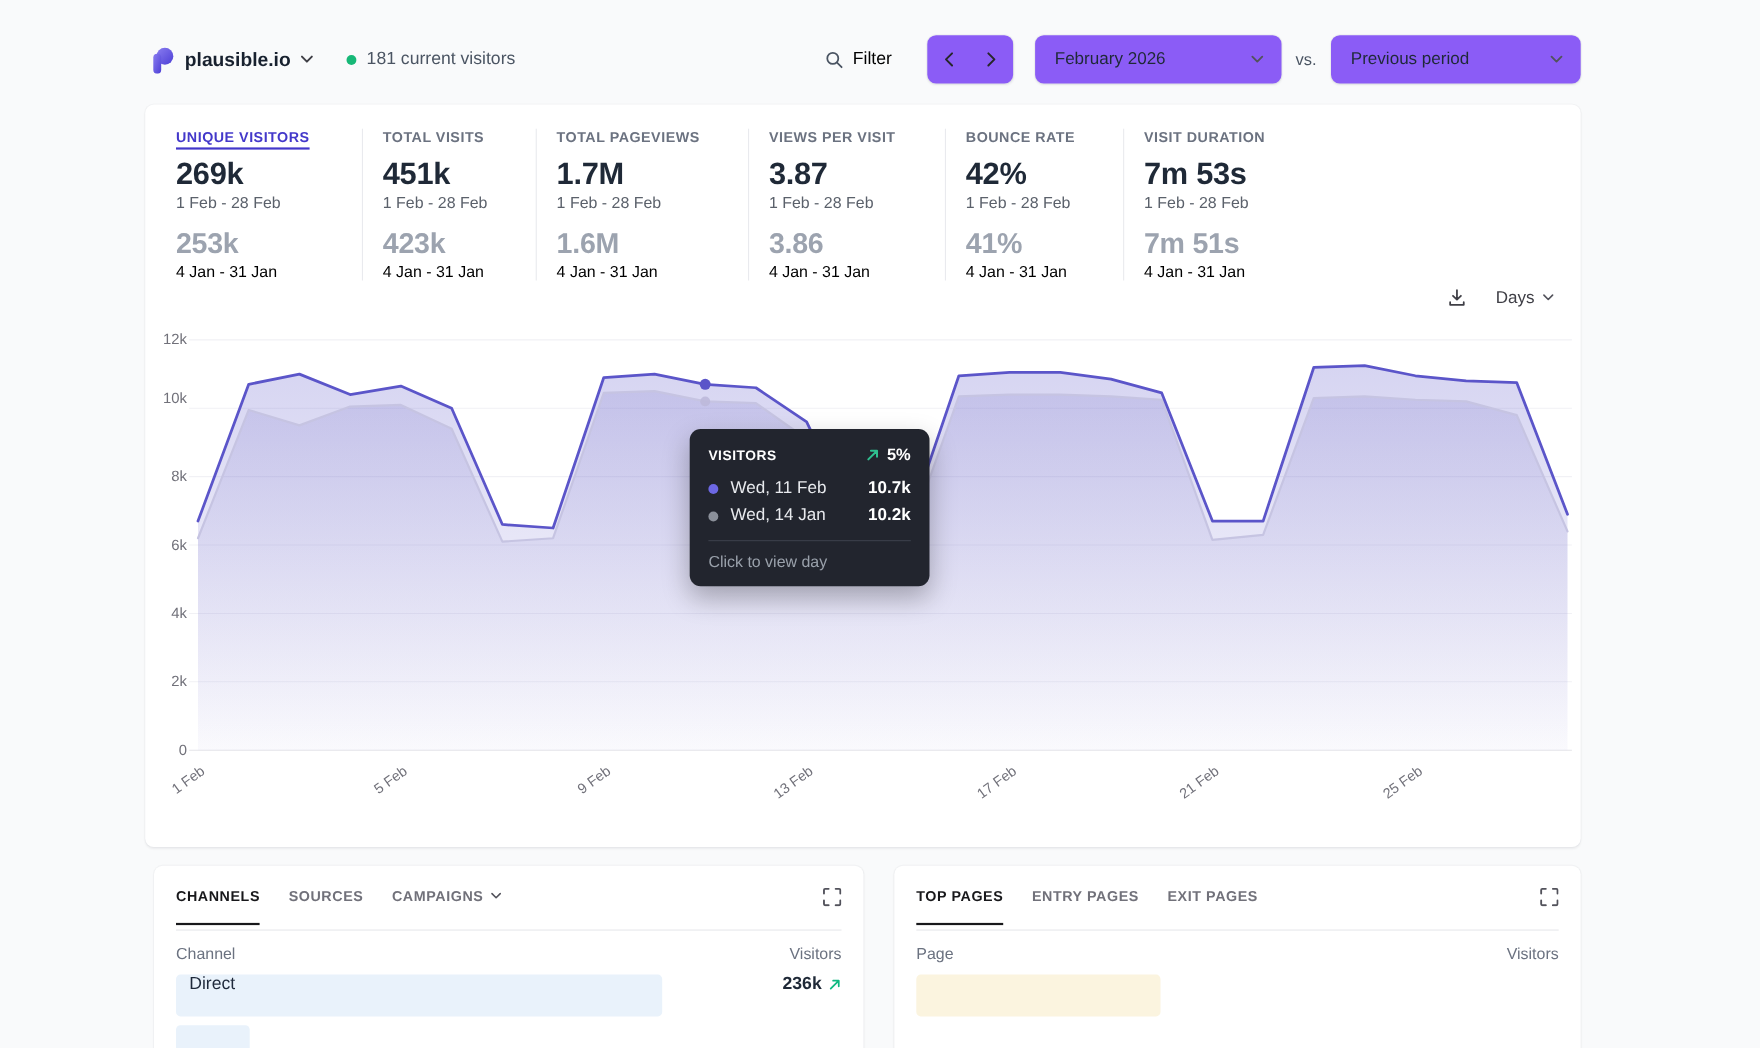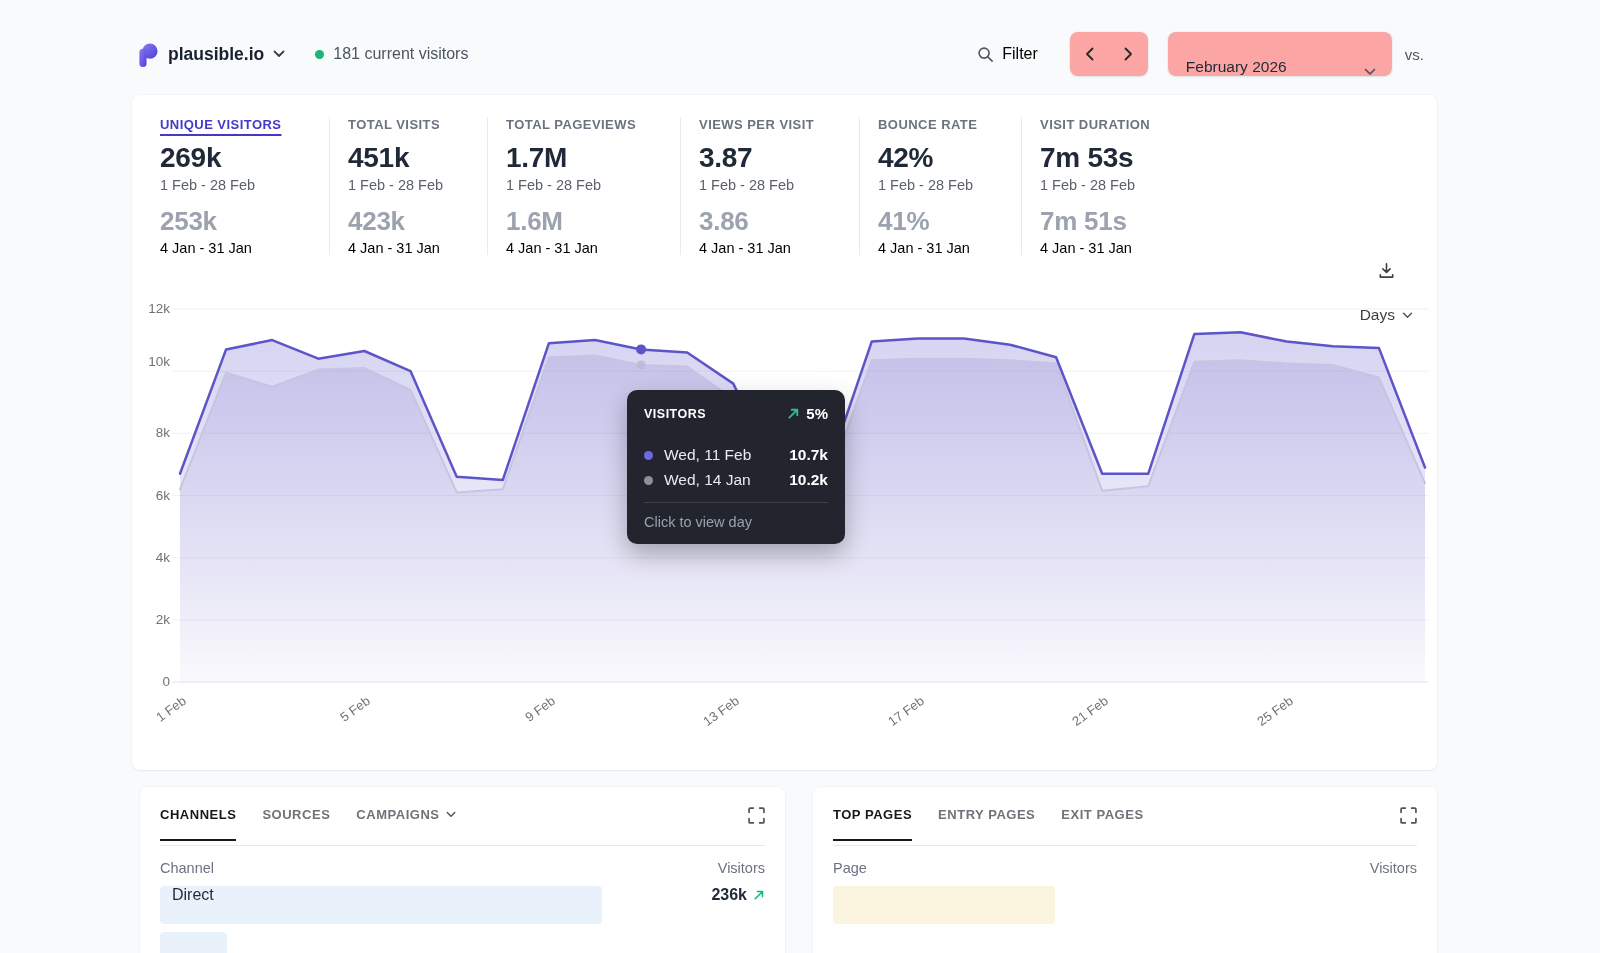--- a/index.html
+++ b/index.html
@@ -22,23 +22,23 @@
   .logo { width:23px; height:25px; margin-right:9px; }
   .site-name { font-size:17.5px; font-weight:700; color:#18212f; }
   .tb-chevron { margin-left:9px; display:flex; align-items:center; }
   .live-group { display:flex; align-items:center; margin-left:30px; }
   .live-dot { width:9px; height:9px; border-radius:50%; background:#17b877; margin-right:9px; }
   .live-text { font-size:16px; color:#4b5563; }
 
   .tb-right { display:flex; align-items:center; }
   .filter-btn { display:flex; align-items:center; gap:8px; font-size:16px; color:#000000; cursor:pointer; }
   .ctl-card {
-    background:#fca5a5; border-radius:8px; height:44px;
+    background:#8b5cf6; border-radius:8px; height:44px;
     box-shadow:0 1px 2px rgba(15,23,42,.08), 0 0 0 1px rgba(15,23,42,.03);
-    display:flex; align-items:flex-end;
+    display:flex; align-items:center;
   }
   .nav-arrows { width:78px; margin-left:32px; justify-content:space-around; }
   .nav-arrow { width:36px; height:44px; display:flex; align-items:center; justify-content:center; cursor:pointer; }
   .dropdown { justify-content:space-between; padding:0 16px 0 18px; font-size:15.5px; font-weight:500; color:#1f2937; cursor:pointer; }
   .dd-period { width:224px; margin-left:20px; }
   .vs-label { margin:0 13px; font-size:15px; color:#4b5563; }
   .dd-compare { width:227px; }
 
   
   .card {
@@ -54,21 +54,21 @@
   .stat + .stat { padding-left:18px; }
   .s0{width:170px}.s1{width:158px}.s2{width:193px}.s3{width:179px}.s4{width:162px}.s5{width:200px}
   .stat-label { font-size:13px; font-weight:600; letter-spacing:.035em; color:#6b7280; }
   .stat-label.active { color:#4338ca; text-decoration:underline; text-decoration-thickness:2px; text-underline-offset:5px; }
   .stat-value { margin-top:10px; font-size:28px; font-weight:700; color:#1f2937; letter-spacing:-0.01em; }
   .stat-period { margin-top:3px; font-size:14.5px; color:#5b616b; }
   .stat-prev-value { margin-top:13px; font-size:26px; font-weight:700; color:#9ca3af; letter-spacing:-0.01em; }
   .stat-prev-period { margin-top:3px; font-size:14.5px; color:#000000; }
 
   
-  .chart-controls { position:absolute; top:166px; right:24px; display:flex; align-items:center; gap:26px;flex-direction:column; }
+  .chart-controls { position:absolute; top:166px; right:24px; display:flex; align-items:center; gap:26px; }
   .download-btn { display:flex; cursor:pointer; }
   .interval-dd { display:flex; align-items:center; gap:7px; font-size:15.5px; font-weight:500; color:#3f3f46; cursor:pointer; }
 
   
   .chart-area { position:absolute; left:0; top:196px; width:1304px; height:470px; }
   #chart-svg { position:absolute; left:0; top:0; }
   .y-tick { position:absolute; right:0; font-size:13.5px; color:#71717a; }
   #y-labels { position:absolute; left:0; top:0; width:38px; height:400px; }
   .x-tick {
     position:absolute; top:402px; white-space:nowrap; font-size:13px; color:#71717a;
@@ -77,21 +77,21 @@
 
   
   .chart-tooltip {
     position:absolute; left:495px; top:99px; width:218px; z-index:5;
     background:#22252e; border-radius:10px; padding:15px 17px 14px;
     box-shadow:0 10px 24px rgba(0,0,0,.28);
   }
   .tt-head { display:flex; align-items:center; justify-content:space-between; }
   .tt-title { font-size:12.5px; font-weight:700; color:#fff; letter-spacing:.04em; }
   .tt-change { display:flex; align-items:center; gap:6px; font-size:15px; font-weight:600; color:#fff; }
-  .tt-rows { margin-top:24px; display:flex; flex-direction:column; gap:7px; }
+  .tt-rows { margin-top:13px; display:flex; flex-direction:column; gap:7px; }
   .tt-row { display:flex; align-items:center; font-size:15.5px; color:#e8eaee; }
   .tt-dot { width:9px; height:9px; border-radius:50%; margin-right:11px; }
   .tt-dot.cur { background:#6d68e4; }
   .tt-dot.prev { background:#8b909a; }
   .tt-val { margin-left:auto; font-weight:700; color:#fff; }
   .tt-divider { border-top:1px solid #3b404b; margin:13px 0 11px; }
   .tt-footer { font-size:14.5px; color:#9aa1ab; }
 
   
   .panel { top:787px; height:400px; padding:20px 20px 0; border-radius:8px 8px 0 0; }
@@ -167,20 +167,26 @@
 
       <div class="ctl-card dropdown dd-period">
         <span>February 2026</span>
         <svg width="12" height="8" viewBox="0 0 12 8">
             <path d="M1.5 1.5 L6 6 L10.5 1.5" fill="none" stroke="#52525b" stroke-width="1.7" stroke-linecap="round" stroke-linejoin="round"></path>
           </svg>
       </div>
 
       <span class="vs-label">vs.</span>
 
+      <div class="ctl-card dropdown dd-compare">
+        <span>Previous period</span>
+        <svg width="12" height="8" viewBox="0 0 12 8">
+            <path d="M1.5 1.5 L6 6 L10.5 1.5" fill="none" stroke="#52525b" stroke-width="1.7" stroke-linecap="round" stroke-linejoin="round"></path>
+          </svg>
+      </div>
     </div>
   </header>
 
   <section class="card main-card">
 
     <div class="stats">
       <div class="stat s0">
         <div class="stat-label active">UNIQUE VISITORS</div>
         <div class="stat-value">269k</div>
         <div class="stat-period">1 Feb - 28 Feb</div>

